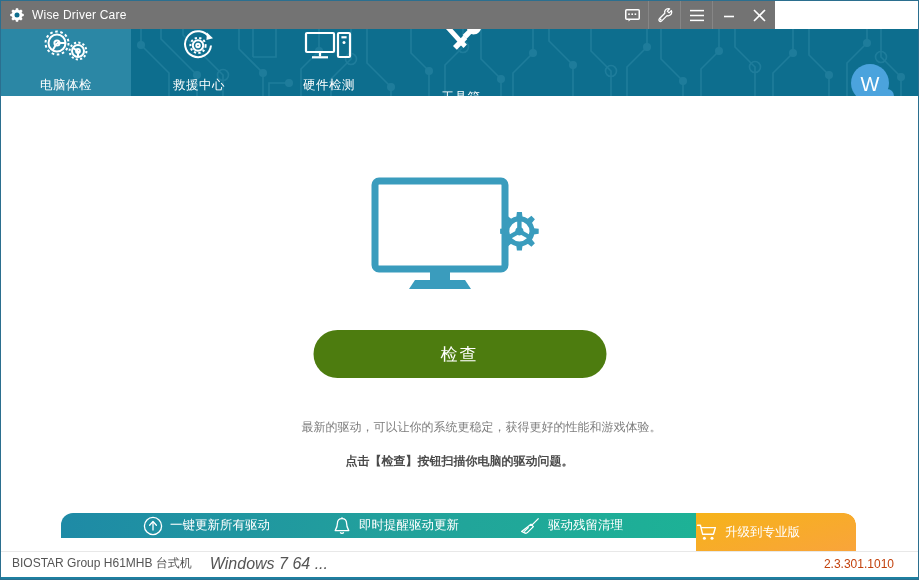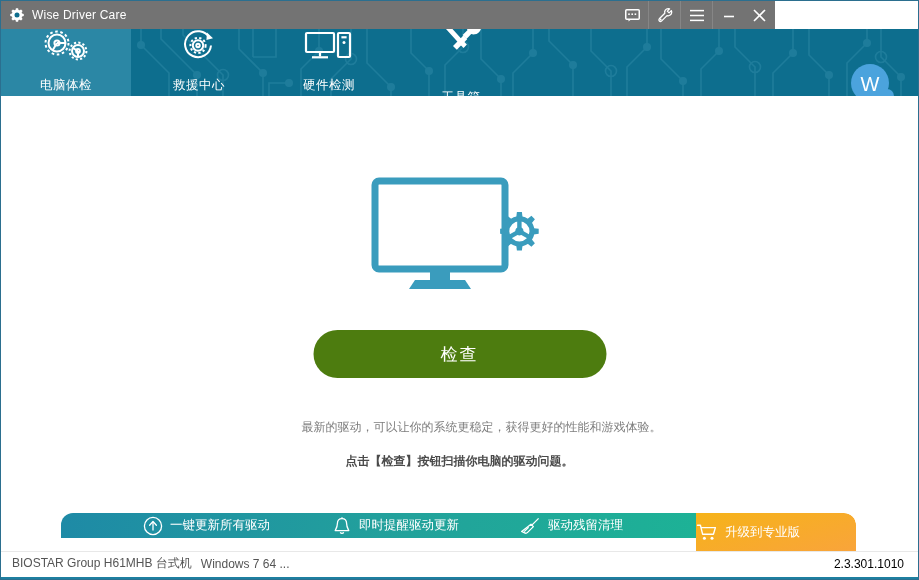--- a/index.html
+++ b/index.html
@@ -118,23 +118,23 @@
     cursor: pointer; border-radius: 0 12px 0 0;
   }
 
   
   #statusbar {
     position: absolute; left: 0; top: 550px; width: 917px; height: 24px;
     background: #ffffff; display: flex; align-items: center;
     border-top: 1px solid #e8e8e8;
   }
   #status-machine { font-size: 12px; color: #555555; margin-left: 11px; }
-  #status-os { font-size: 12px; color: #555555; margin-left: 9px; }
+  #status-os { font-size: 16px; color: #555555; margin-left: 18px; font-style: italic; }
   #status-spacer { flex: 1 1 auto; }
-  #status-version { font-size: 12px; color: #000000; margin-right: 14px; }
+  #status-version { font-size: 12px; color: #c2410c; margin-right: 24px; }
 
   
   #bottom-edge {
     position: absolute; left: 0; bottom: 0; width: 917px; height: 2px;
     background: #1e7fa0;
   }
 </style>
 </head>
 <body>
 

